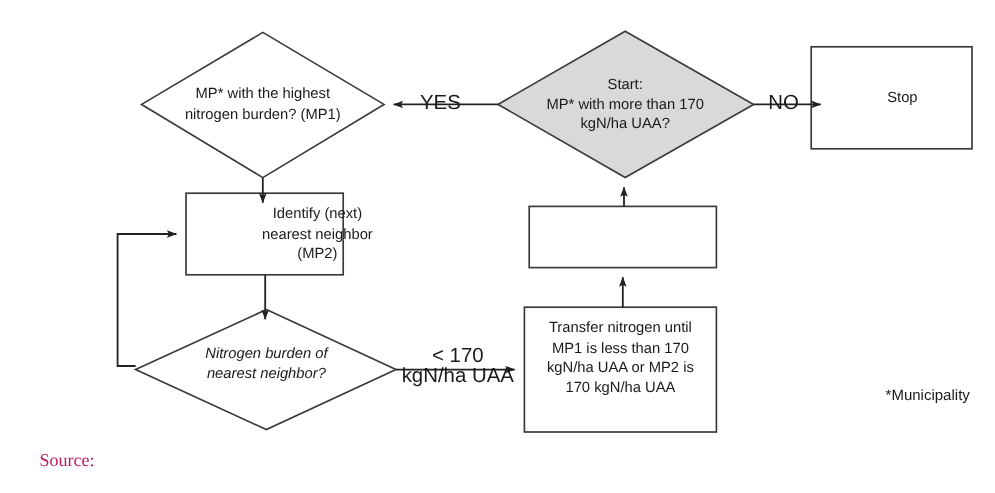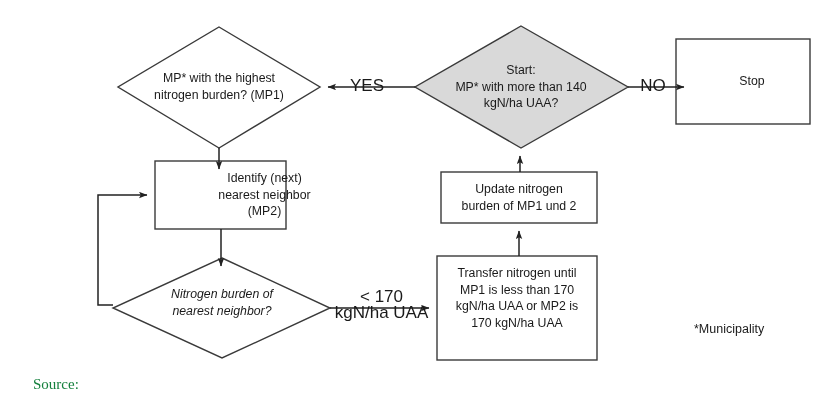--- a/index.html
+++ b/index.html
@@ -57,24 +57,25 @@
     font-family: "Liberation Sans", sans-serif;
     font-size: 17px;
     line-height: 16px;
     white-space: pre-line;
   }
   .note {
     position: absolute;
     color: #1a1a1a;
     font-family: "Liberation Sans", sans-serif;
     font-size: 12.5px;
+    margin-left: 44px;
   }
   .footer {
     position: absolute;
-    color: #15803d;
+    color: #be185d;
     font-family: "Liberation Serif", serif;
     font-size: 15px;
   }
   .footer-label { left: 33px; top: 376px; }
   .footer-value { left: 120px; top: 376px; }
 </style>
 </head>
 <body>
 
 <div id="page">
@@ -111,42 +112,40 @@
     <path class="conn" d="M113,305 L98,305 L98,195 L147,195" marker-end="url(#arrow)"></path>
 
     <path class="conn" d="M330,308 L429,308" marker-end="url(#arrow)"></path>
 
     <line class="conn" x1="519" y1="256" x2="519" y2="231" marker-end="url(#arrow)"></line>
 
     <line class="conn" x1="520" y1="172" x2="520" y2="156" marker-end="url(#arrow)"></line>
   </svg>
 
   <div class="node-text" style="left:426px; top:62px; width:190px;">Start:
-MP* with more than 140
+MP* with more than 170
 kgN/ha UAA?</div>
 
   <div class="node-text" style="left:124px; top:70px; width:190px;">MP* with the highest
 nitrogen burden? (MP1)</div>
 
   <div class="node-text" style="left:676px; top:73px; width:152px;">Stop</div>
 
   <div class="node-text" style="left:155px; top:170px; width:131px;padding-left:44px;">Identify (next)
 nearest neighbor
 (MP2)</div>
 
   <div class="node-text" style="left:127px; top:286px; width:190px;font-style:italic;">Nitrogen burden of
 nearest neighbor?</div>
 
   <div class="node-text" style="left:437px; top:265px; width:160px;">Transfer nitrogen until
 MP1 is less than 170
 kgN/ha UAA or MP2 is
 170 kgN/ha UAA</div>
 
-  <div class="node-text" style="left:441px; top:181px; width:156px;">Update nitrogen
-burden of MP1 und 2</div>
 
   <div class="edge-label" style="left:341px; top:78px; width:52px;">YES</div>
 
   <div class="edge-label" style="left:632px; top:78px; width:42px;">NO</div>
 
 
   <div class="edge-label" style="left:333px; top:289px; width:97px;">&lt; 170
 kgN/ha UAA</div>
 
   <div class="note" style="left:694px; top:322px;">*Municipality</div>

